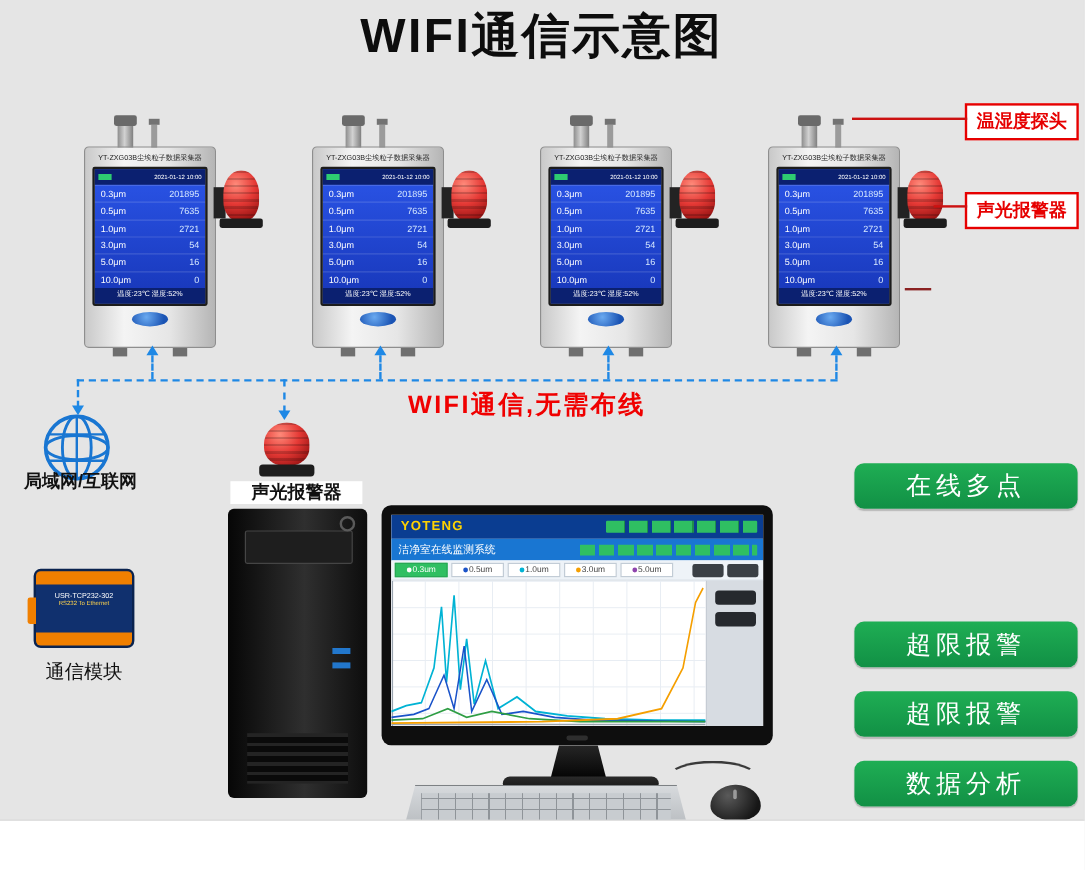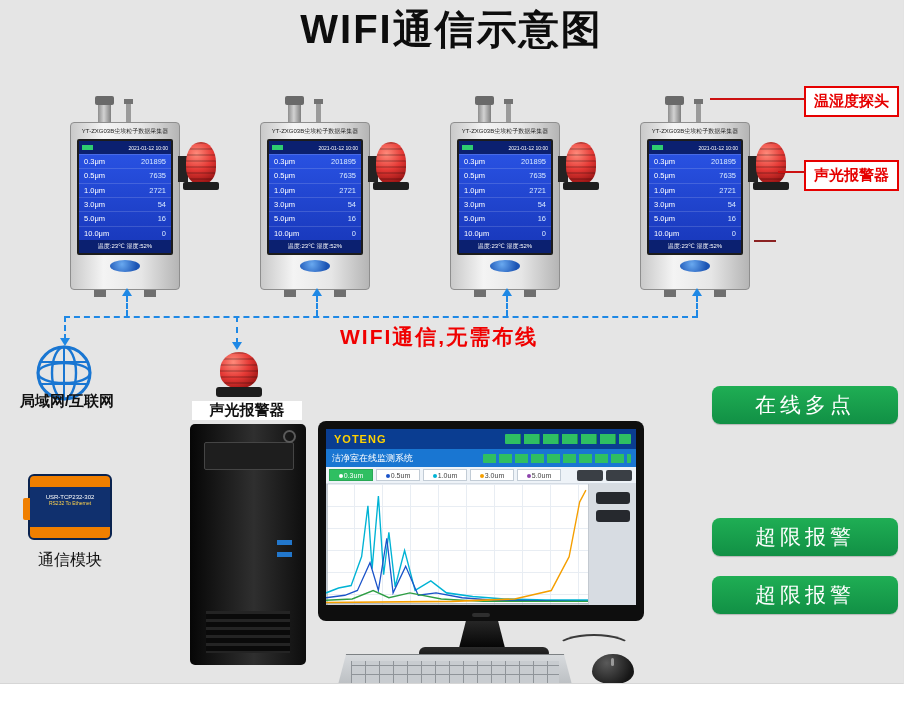--- a/index.html
+++ b/index.html
@@ -452,14 +452,15 @@
   <div class="mon-base"></div>
 
   <div class="keyboard"></div>
   <div class="mouse-cable"></div>
   <div class="mouse"></div>
   <div class="pc-label">电 脑</div>
 
   <div class="feature f1">在线多点</div>
   <div class="feature f3">超限报警</div>
   <div class="feature f4">超限报警</div>
+  <div class="feature f5">数据分析</div>
 
 </div>
 
 </body></html>

